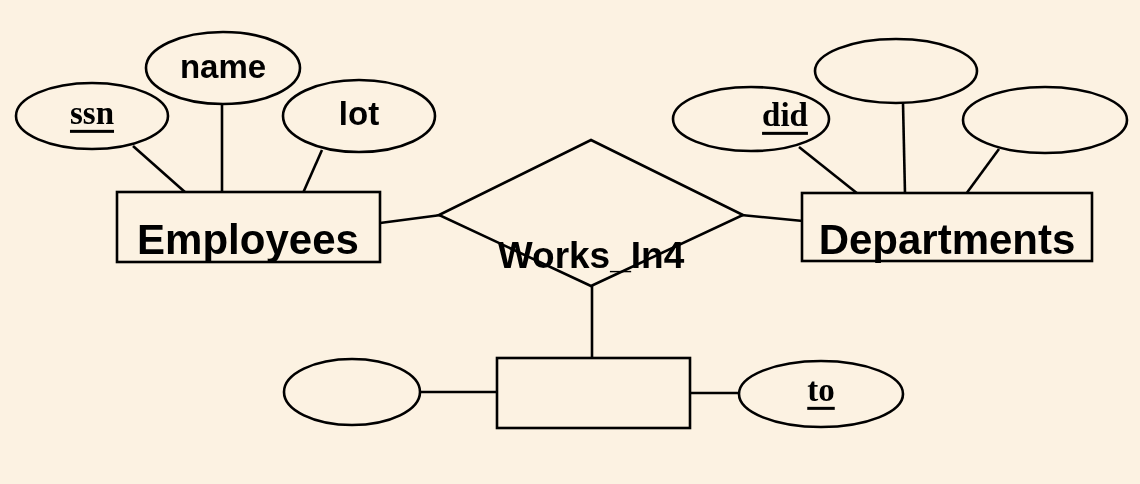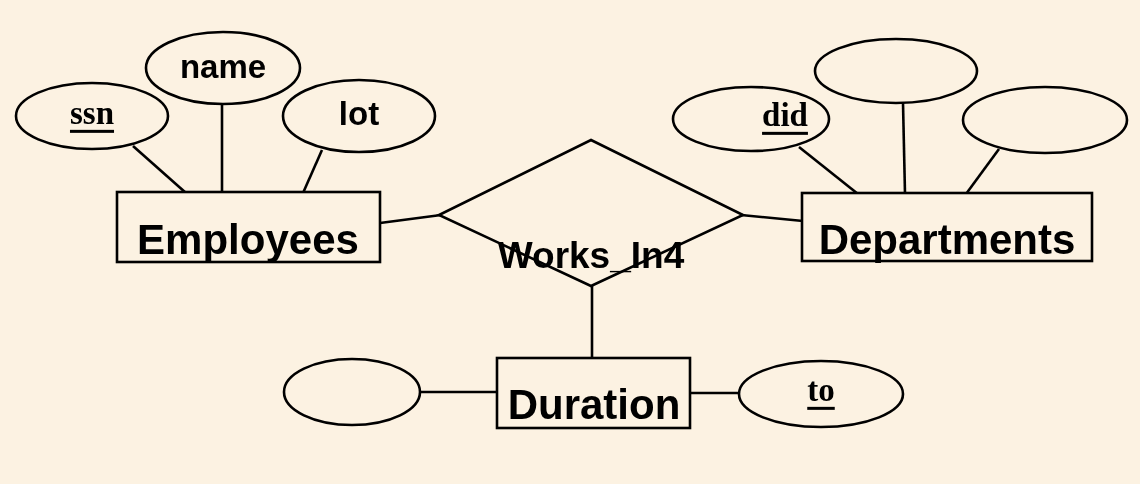--- a/index.html
+++ b/index.html
@@ -85,21 +85,20 @@
 
     <rect class="shape" x="117" y="192" width="263" height="70"></rect>
     <rect class="shape" x="802" y="193" width="290" height="68"></rect>
     <rect class="shape" x="497" y="358" width="193" height="70"></rect>
 
     <polygon class="shape" points="591,140 743,215 591,286 439,215"></polygon>
   </svg>
 
   <div class="label entity" style="left:248px; top:228px;">Employees</div>
   <div class="label entity" style="left:947px; top:228px;">Departments</div>
-  <div class="label entity" style="left:594px; top:393px;">Duration</div>
 
   <div class="label rel" style="left:591px; top:216px;margin-top:40px;">Works_In4</div>
 
   <div class="label attr key" style="left:92px;   top:113px;">ssn</div>
   <div class="label attr" style="left:223px;  top:67px;">name</div>
   <div class="label attr" style="left:359px;  top:114px;">lot</div>
   <div class="label attr key" style="left:785px;  top:115px;">did</div>
   <div class="label attr key" style="left:821px;  top:390px;">to</div>
 </div>
 

